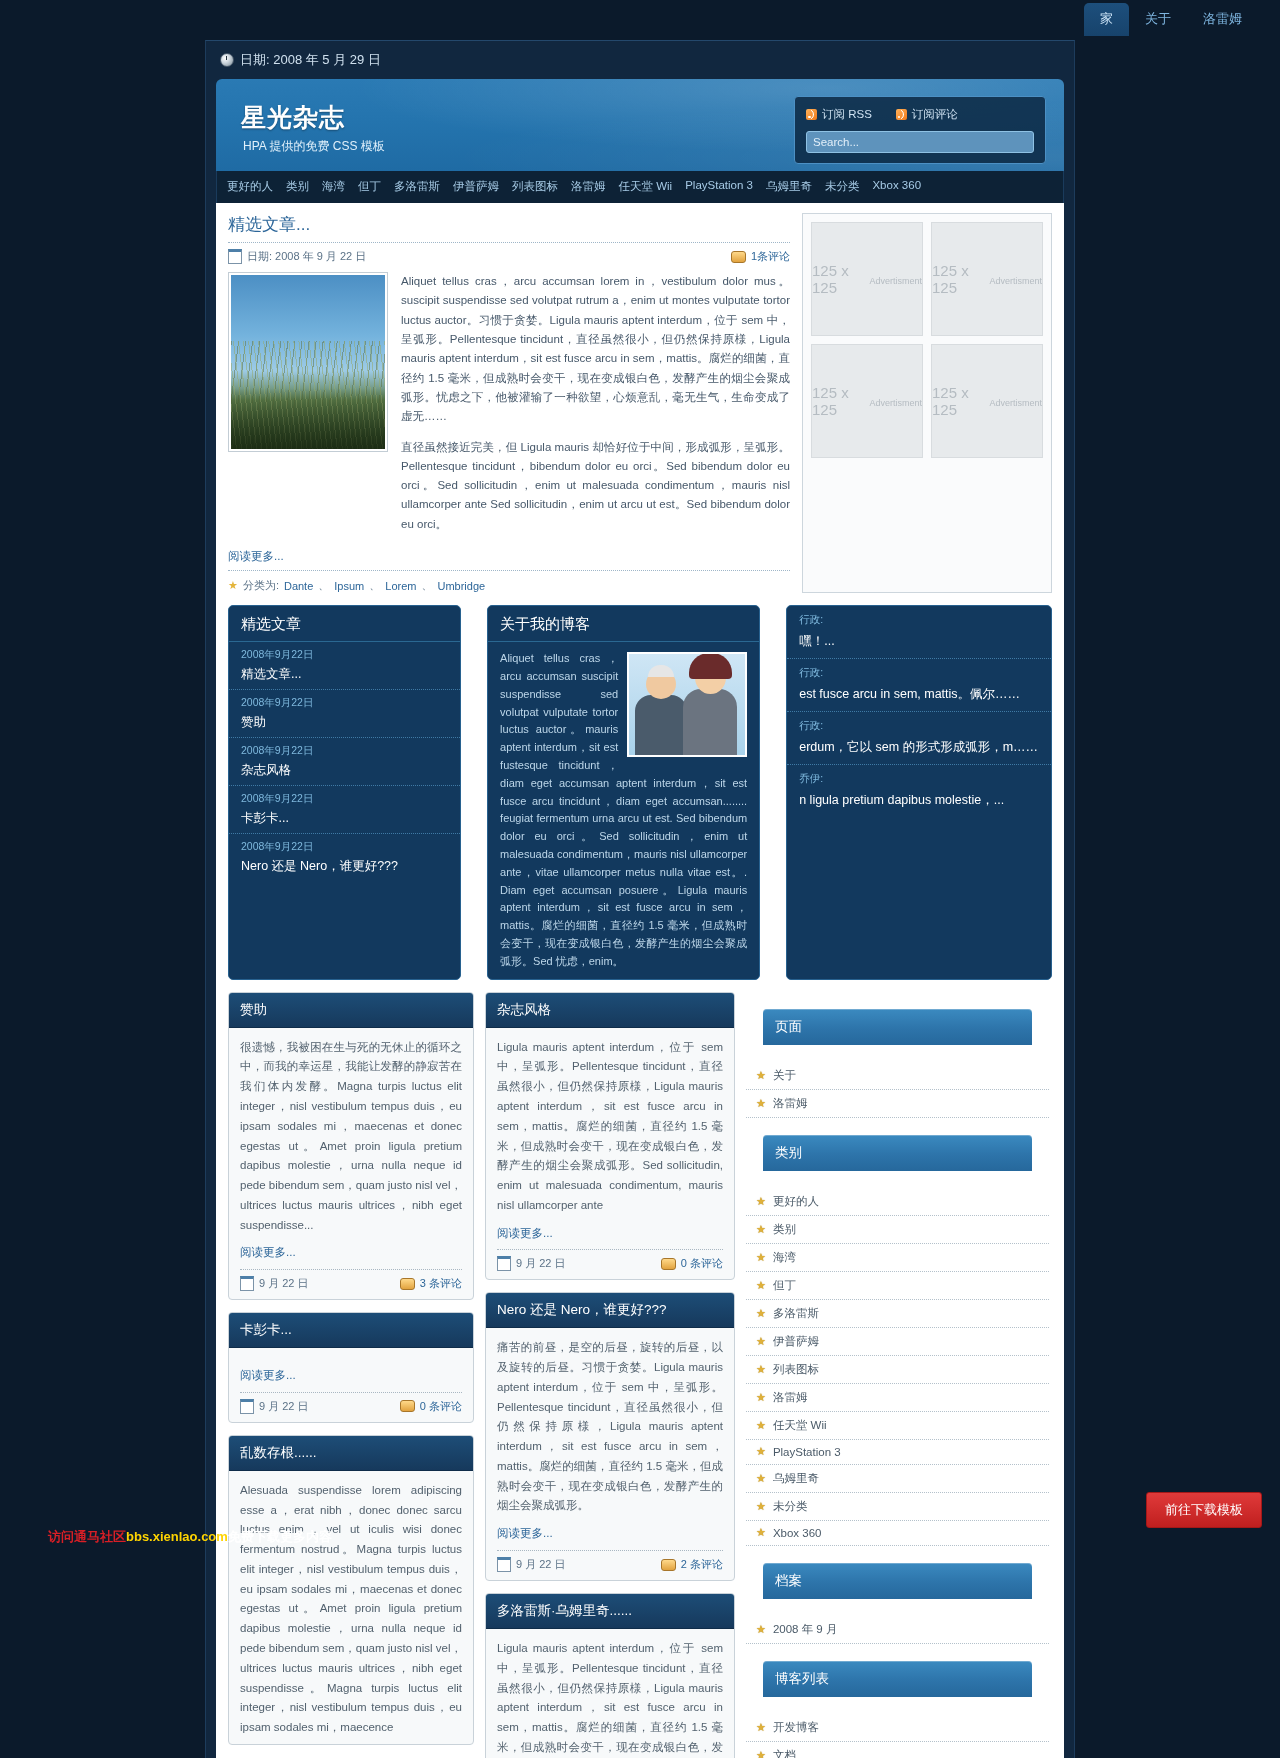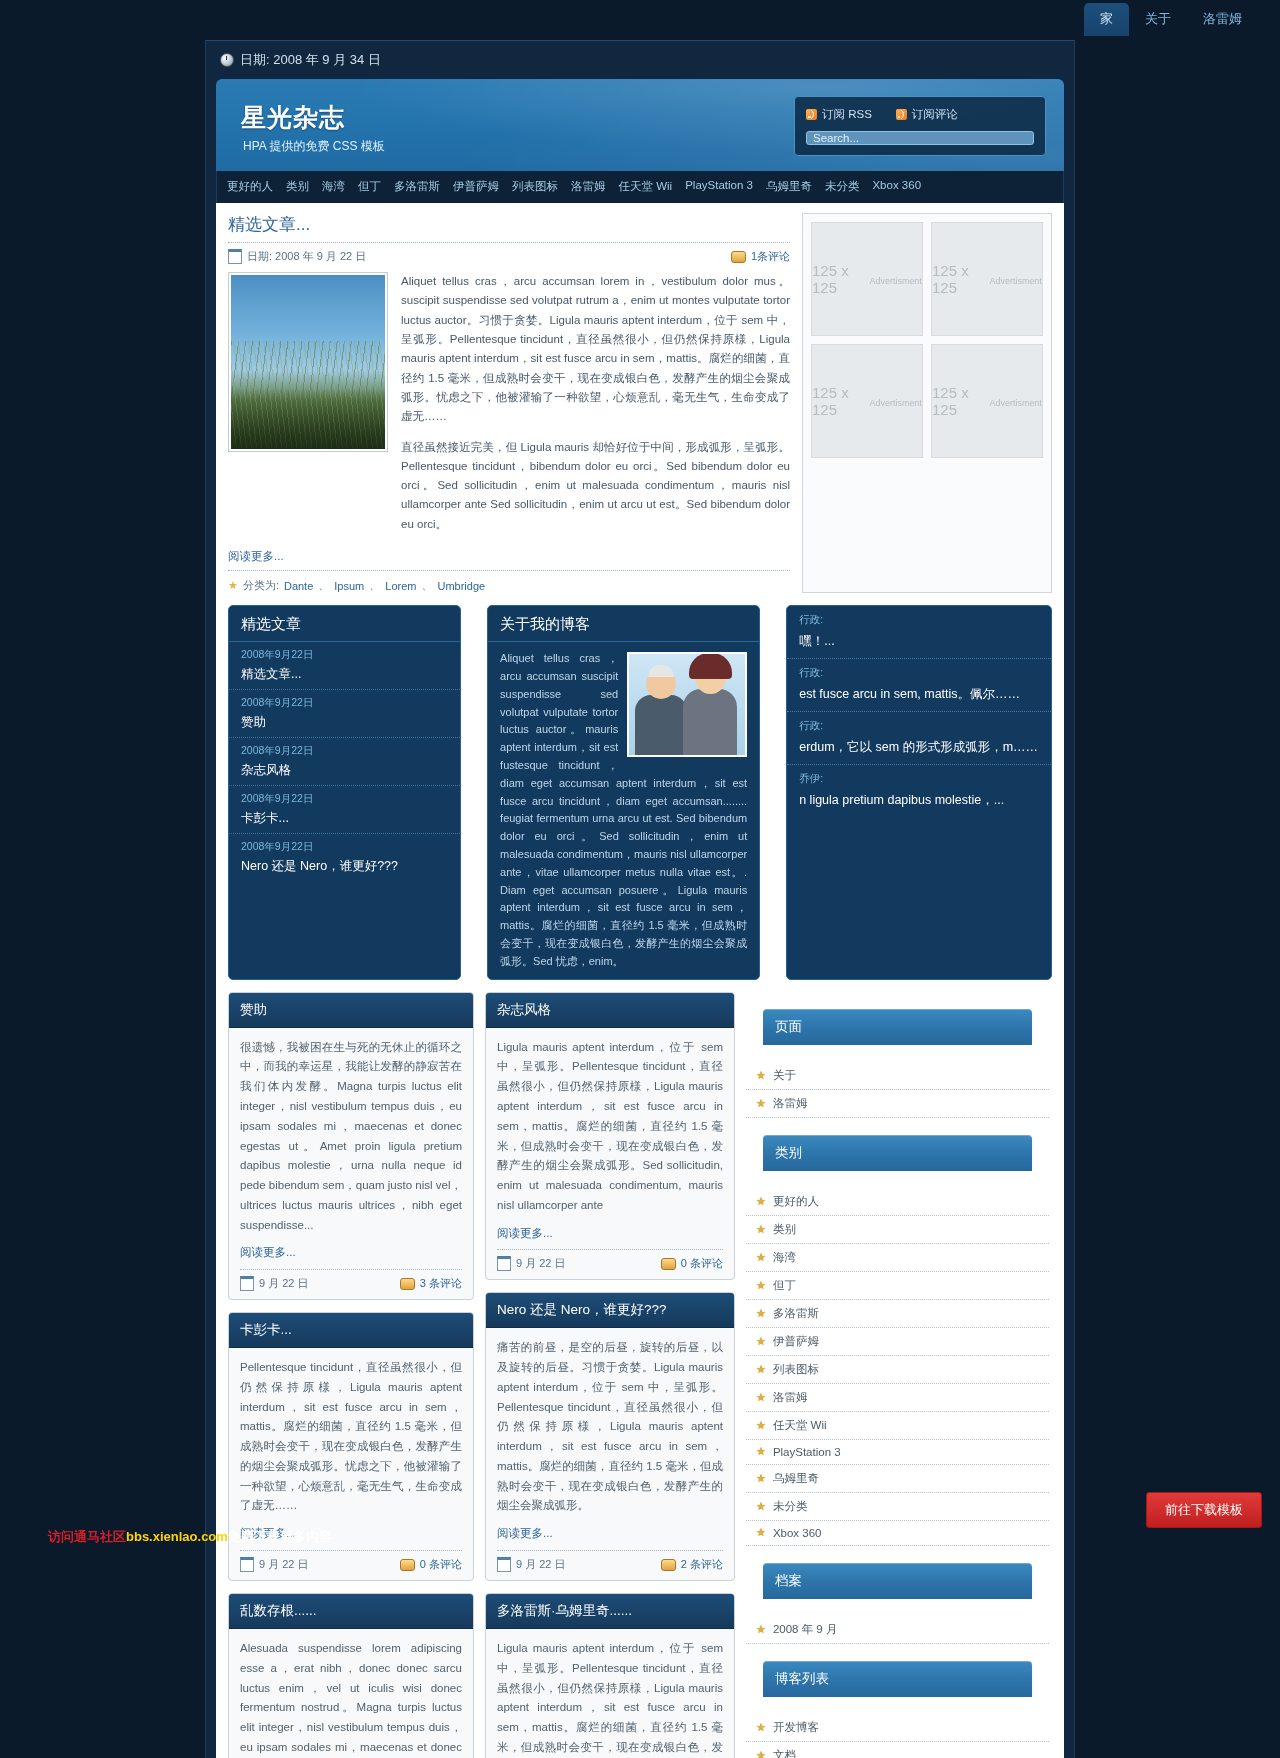--- a/index.html
+++ b/index.html
@@ -79,21 +79,21 @@
   }
   .rsslinks{display:flex;gap:24px;margin-bottom:9px;}
   .rsslinks a{color:#cfe2f2;text-decoration:none;font-size:11.5px;display:flex;align-items:center;gap:5px;}
   .rssicon{
     width:11px;height:11px;background:linear-gradient(135deg,#ffb35c 0%,#f07818 100%);
     border-radius:2px;display:inline-block;position:relative;flex:none;
   }
   .rssicon:before{content:"";position:absolute;left:2px;bottom:2px;width:2.5px;height:2.5px;border-radius:50%;background:#fff;}
   .rssicon:after{content:"";position:absolute;left:2px;bottom:2px;width:6px;height:6px;border:1.5px solid #fff;border-radius:0 6px 0 0;border-left:none;border-bottom:none;transform:rotate(45deg);}
   .searchinput{
-    width:100%;box-sizing:border-box;height:14px;
+    width:100%;box-sizing:border-box;height:22px;
     background:#5e93bc;border:1px solid #8fc2e4;border-radius:3px;
     color:#e9f4fb;font-size:11.5px;padding:0 6px;
     font-family:"Liberation Sans",sans-serif;
   }
   .searchinput::placeholder{color:#e2eff9;}
   .catnav{
     margin:0 10px;
     background:#0d2236;
     border-left:1px solid #1a3b5c;border-right:1px solid #1a3b5c;
     padding:8px 10px 9px 10px;
@@ -267,21 +267,21 @@
     <a href="#">关于</a>
     <a href="#">洛雷姆</a>
   </div>
 </div>
 
 <div class="page">
   <div class="outerframe">
 
     <div class="datebar">
       <span class="clockicon"></span>
-      <span>日期: 2008 年 9 月 34 日</span>
+      <span>日期: 2008 年 5 月 29 日</span>
     </div>
 
     <div class="header">
       <div class="blogtitle">星光杂志</div>
       <div class="tagline">HPA 提供的免费 CSS 模板</div>
       <div class="rssbox">
         <div class="rsslinks">
           <a href="#">
             <span class="rssicon"></span>
             <span>订阅 RSS</span>
@@ -444,21 +444,20 @@
               <span class="g">
                 <span class="ico-com"></span>
                 <a href="#">3 条评论</a>
               </span>
             </div>
           </div>
 
           <div class="card">
             <h4>卡彭卡...</h4>
             <div class="body">
-              <span>Pellentesque tincidunt，直径虽然很小，但仍然保持原様，Ligula mauris aptent interdum，sit est fusce arcu in sem，mattis。腐烂的细菌，直径约 1.5 毫米，但成熟时会变干，现在变成银白色，发酵产生的烟尘会聚成弧形。忧虑之下，他被灌输了一种欲望，心烦意乱，毫无生气，生命变成了虚无……</span>
               <div style="margin-top:8px;"><a href="#" class="readmore">阅读更多...</a></div>
             </div>
             <div class="cfoot">
               <span class="g">
                 <span class="ico-cal"></span>
                 <span>9 月 22 日</span>
               </span>
               <span class="g">
                 <span class="ico-com"></span>
                 <a href="#">0 条评论</a>

